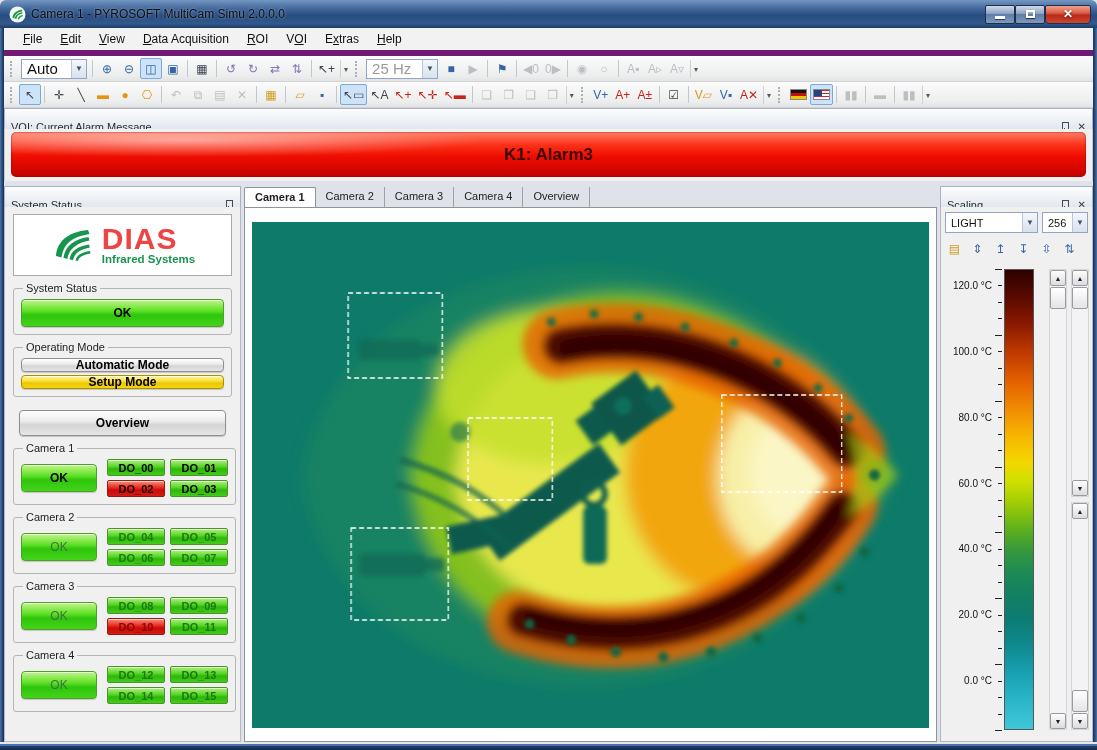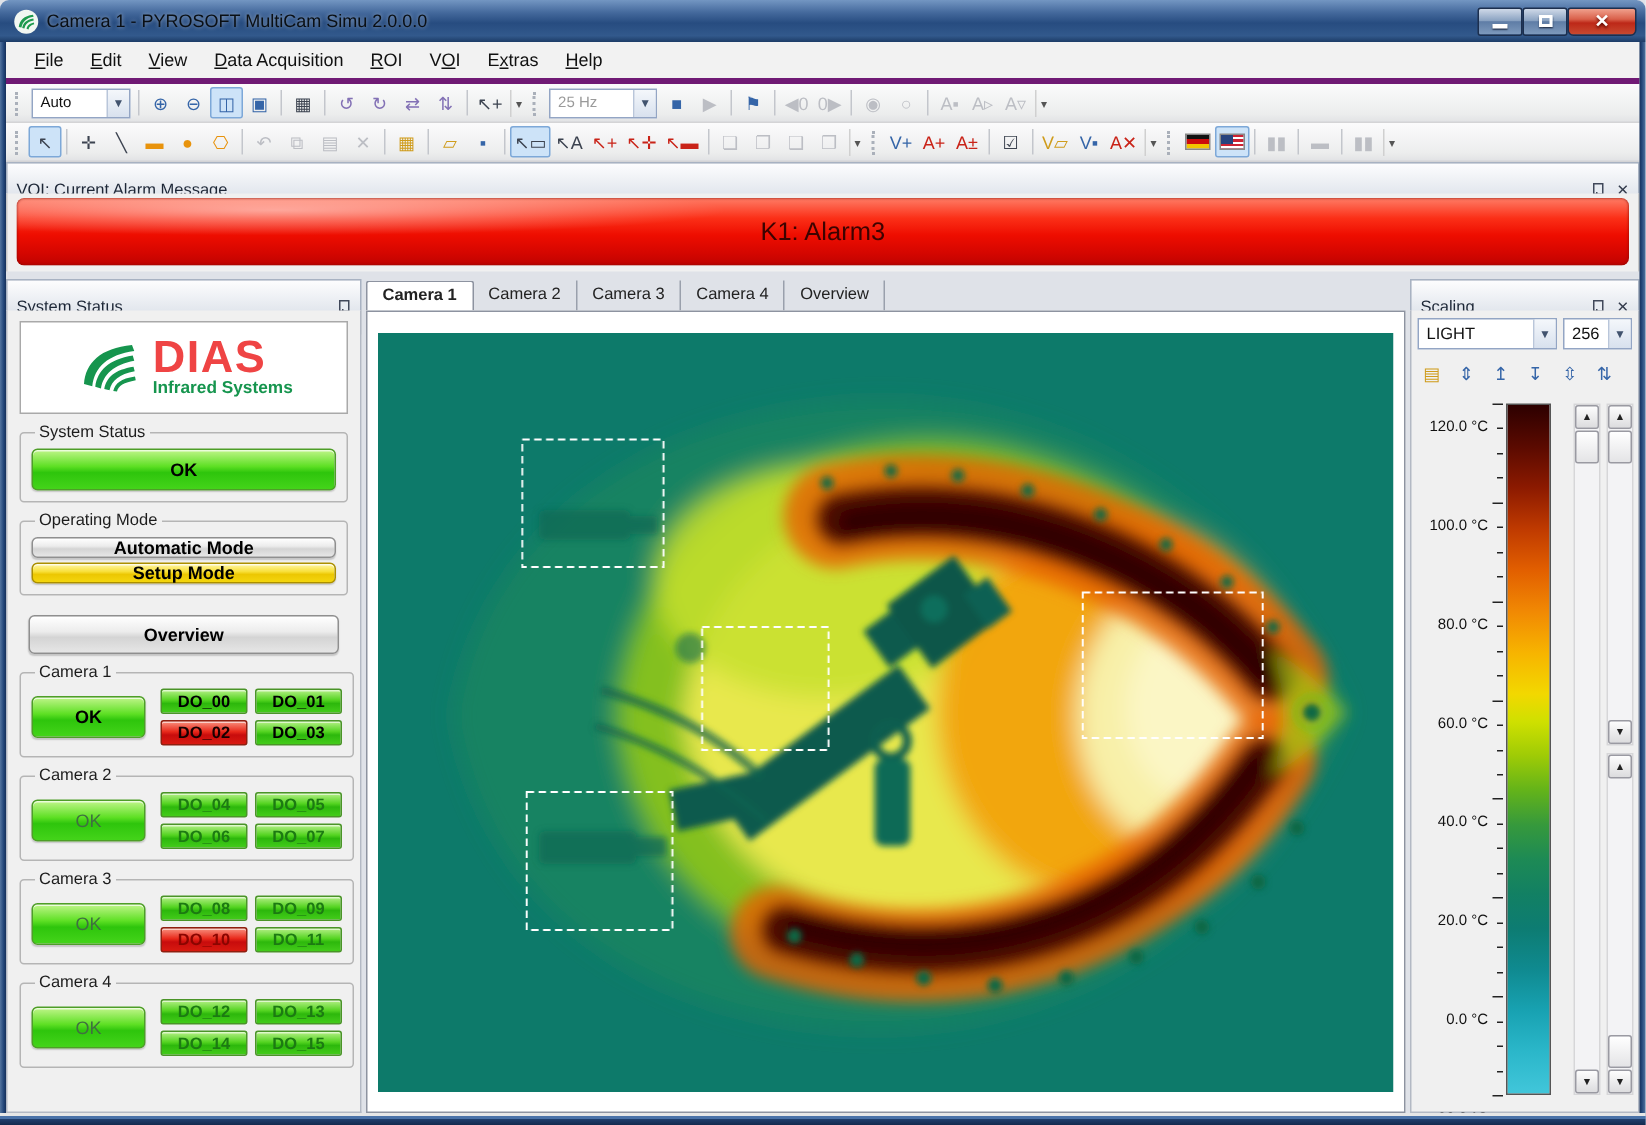--- a/index.html
+++ b/index.html
@@ -23,39 +23,39 @@
 
   
   .frame-l,.frame-r { position:absolute; top:28px; bottom:0; width:4px;
     background:linear-gradient(90deg,#53749f,#24477a 60%,#16305a); z-index:50;}
   .frame-l { left:0; } .frame-r { right:0; background:linear-gradient(270deg,#53749f,#24477a 60%,#16305a);}
   .frame-b { position:absolute; left:0; right:0; bottom:0; height:8px;
     background:linear-gradient(180deg,#e6e6e6 0 2px,#4a72a8 2px 4px,#203f6e 4px,#142a4e 100%); z-index:50;}
 
   
   .menubar { position:absolute; left:4px; right:4px; top:28px; height:28px; background:#f2f2f2;
-    border-bottom:4px solid #701a75; display:flex; align-items:center; padding-left:10px; }
+    border-bottom:6px solid #701a75; display:flex; align-items:center; padding-left:10px; }
   .menu-item { font-size:12px; color:#111; padding:4px 9px; }
   .menu-item u { text-decoration:underline; }
   .toolbar { position:absolute; left:4px; right:4px; height:26px;
     background:linear-gradient(180deg,#fbfbfc,#eceded 80%,#e2e3e5); border-bottom:1px solid #d4d4d6;
     display:flex; align-items:center; padding-left:4px; }
   .tb1 { top:56px; } .tb2 { top:82px; }
   .tb-grip { width:5px; height:16px; border-left:2px dotted #aab0ba; margin:0 4px 0 2px; }
   .tb-sep { width:1px; height:17px; background:#c3c6cc; margin:0 3px; }
   .tb-btn { min-width:22px; height:21px; border:1px solid transparent; border-radius:2px;
     display:flex; align-items:center; justify-content:center; font-size:12px; padding:0 2px; color:#47506b; }
   .tb-btn.selected { background:#cde3f8; border-color:#7da8d8; }
   .tb-btn.disabled { color:#bcbec4; }
   .tb-btn.disabled .g { color:#bcbec4 !important; }
   .g-blue{color:#3565a8;} .g-purple{color:#8371b5;} .g-orange{color:#e8930c;} .g-red{color:#c92318;}
   .g-dark{color:#3c4350;} .g-gold{color:#cf9c1c;}
   .tb-ovf { font-size:8px; color:#555; width:11px; text-align:center; border-left:1px solid #d0d0d0; height:18px; line-height:20px; margin:0 2px;}
   .tb-combo { height:20px; background:#fff; border:1px solid #93a5c4; display:flex; align-items:center; margin:0 2px; }
-  .tb-combo .cb-txt { flex:1; font-size:10px; padding:0 5px; color:#111; }
+  .tb-combo .cb-txt { flex:1; font-size:15px; padding:0 5px; color:#111; }
   .tb-combo.disabled .cb-txt { color:#9a9a9a; }
   .tb-combo .cb-arr { width:15px; height:100%; background:linear-gradient(180deg,#f4f7fb,#d8e1ee); border-left:1px solid #b9c6da;
     font-size:8px; color:#41536e; display:flex; align-items:center; justify-content:center; }
   .flag { width:17px; height:11px; border:1px solid #888; }
   .flag-de { background:linear-gradient(180deg,#111 0 33%,#cc0b0b 33% 66%,#f2c500 66%); }
   .flag-us { background:repeating-linear-gradient(180deg,#c23 0 1.5px,#fff 1.5px 3px); position:relative; }
   .flag-us::before { content:""; position:absolute; left:0; top:0; width:8px; height:6px; background:#27437e; }
 
   
   .pane-hdr { height:37px; background:linear-gradient(180deg,#fdfdfe,#d3dae4 90%,#c6cedb);
@@ -67,21 +67,21 @@
   .hdr-x { font-size:10px; color:#333b4c; margin-left:8px; }
 
   
   .voi-hdr { position:absolute; left:4px; right:4px; top:108px; }
   .voi-body { position:absolute; left:4px; right:4px; top:129px; height:52px; background:#f0f0f0;
     border-left:1px solid #c8c8c8; border-right:1px solid #c8c8c8; }
   .alarm-banner { position:absolute; left:6px; right:6px; top:3px; bottom:4px; border-radius:5px;
     background:radial-gradient(ellipse 430px 24px at 16% 18%, rgba(255,255,255,.5), rgba(255,255,255,0) 70%),
       linear-gradient(180deg,#ff7d66 0%,#fb2f17 30%,#ee0d00 55%,#d40600 82%,#bf0300 100%);
     display:flex; align-items:center; justify-content:center;
-    font-size:17px; font-weight:normal; color:#3c0300; box-shadow:inset 0 0 2px #7e0a00; }
+    font-size:17px; font-weight:bold; color:#3c0300; box-shadow:inset 0 0 2px #7e0a00; }
 
   
   .main { position:absolute; left:4px; right:4px; top:186px; bottom:8px; }
   .left-panel { position:absolute; left:0; top:0; width:237px; bottom:0; }
   .center-panel { position:absolute; left:240px; right:156px; top:0; bottom:0; }
   .right-panel { position:absolute; right:0; top:0; width:153px; bottom:0; }
   .panel-body { position:absolute; left:0; right:0; top:21px; bottom:0; background:#f0f0f0; border:1px solid #b3b9c4; border-top:none; }
 
   
   .logo-box { margin:7px 8px 0 8px; height:62px; background:#fff; border:1px solid #a9a9a9;

